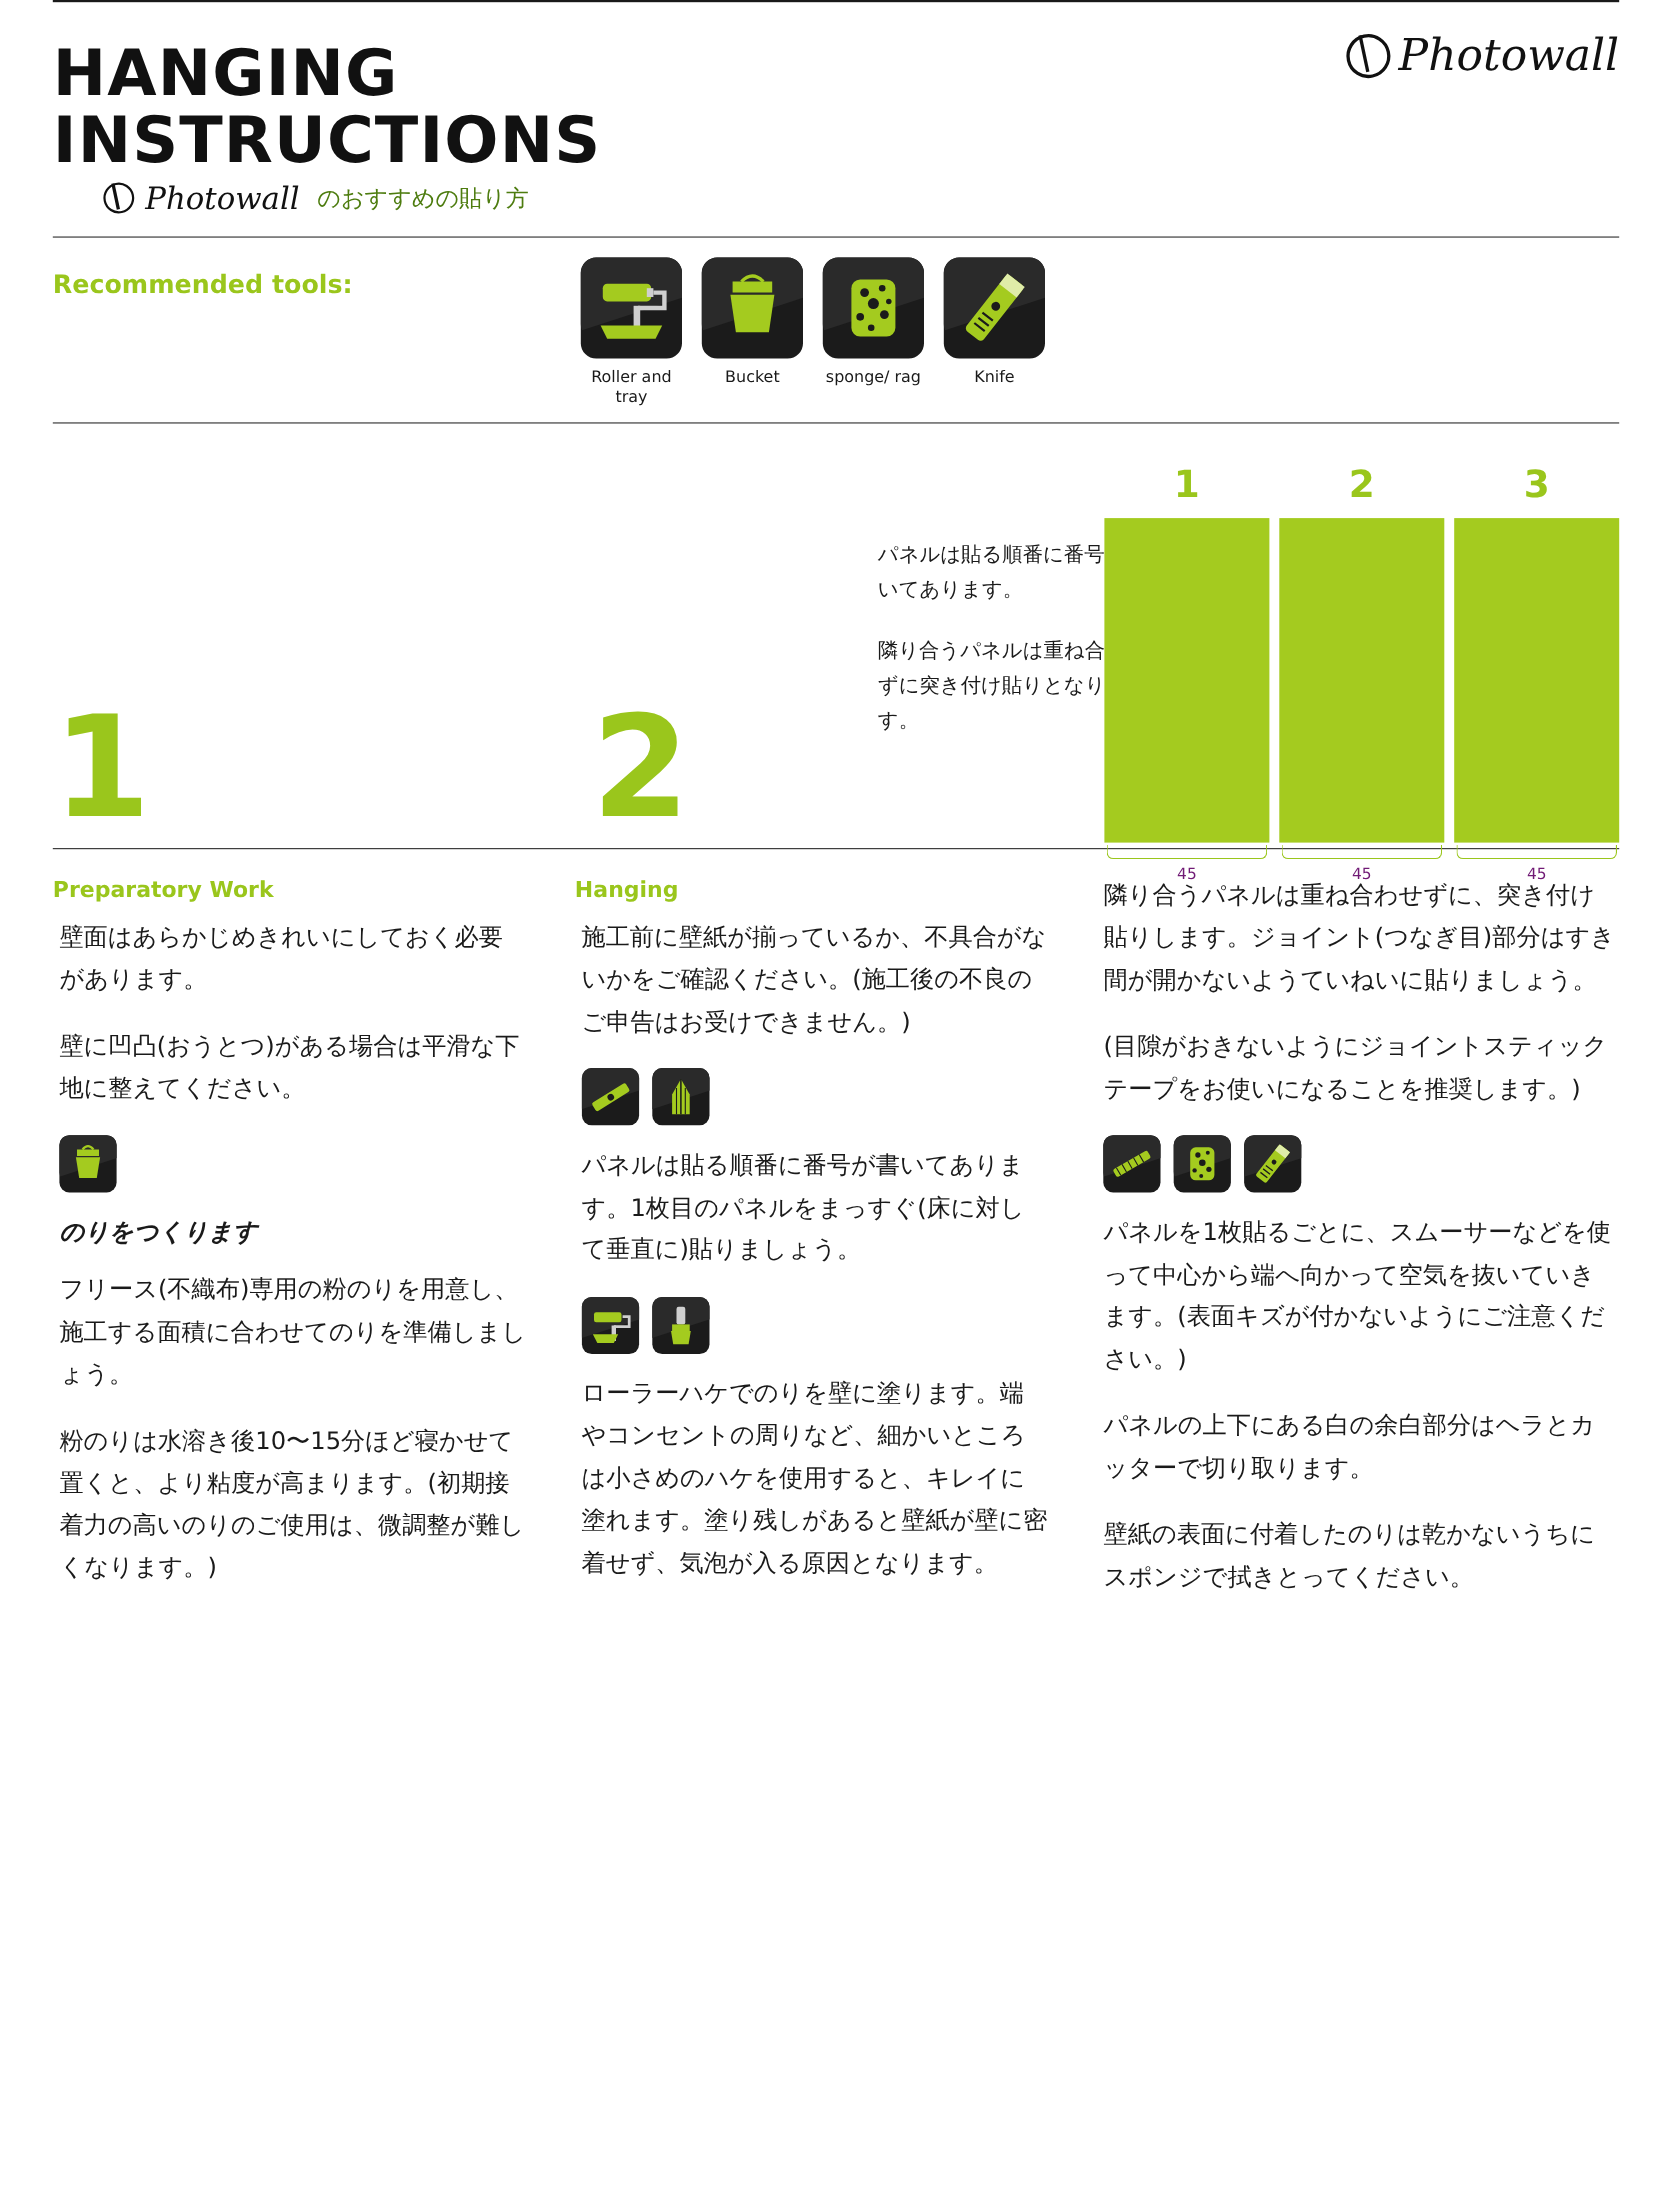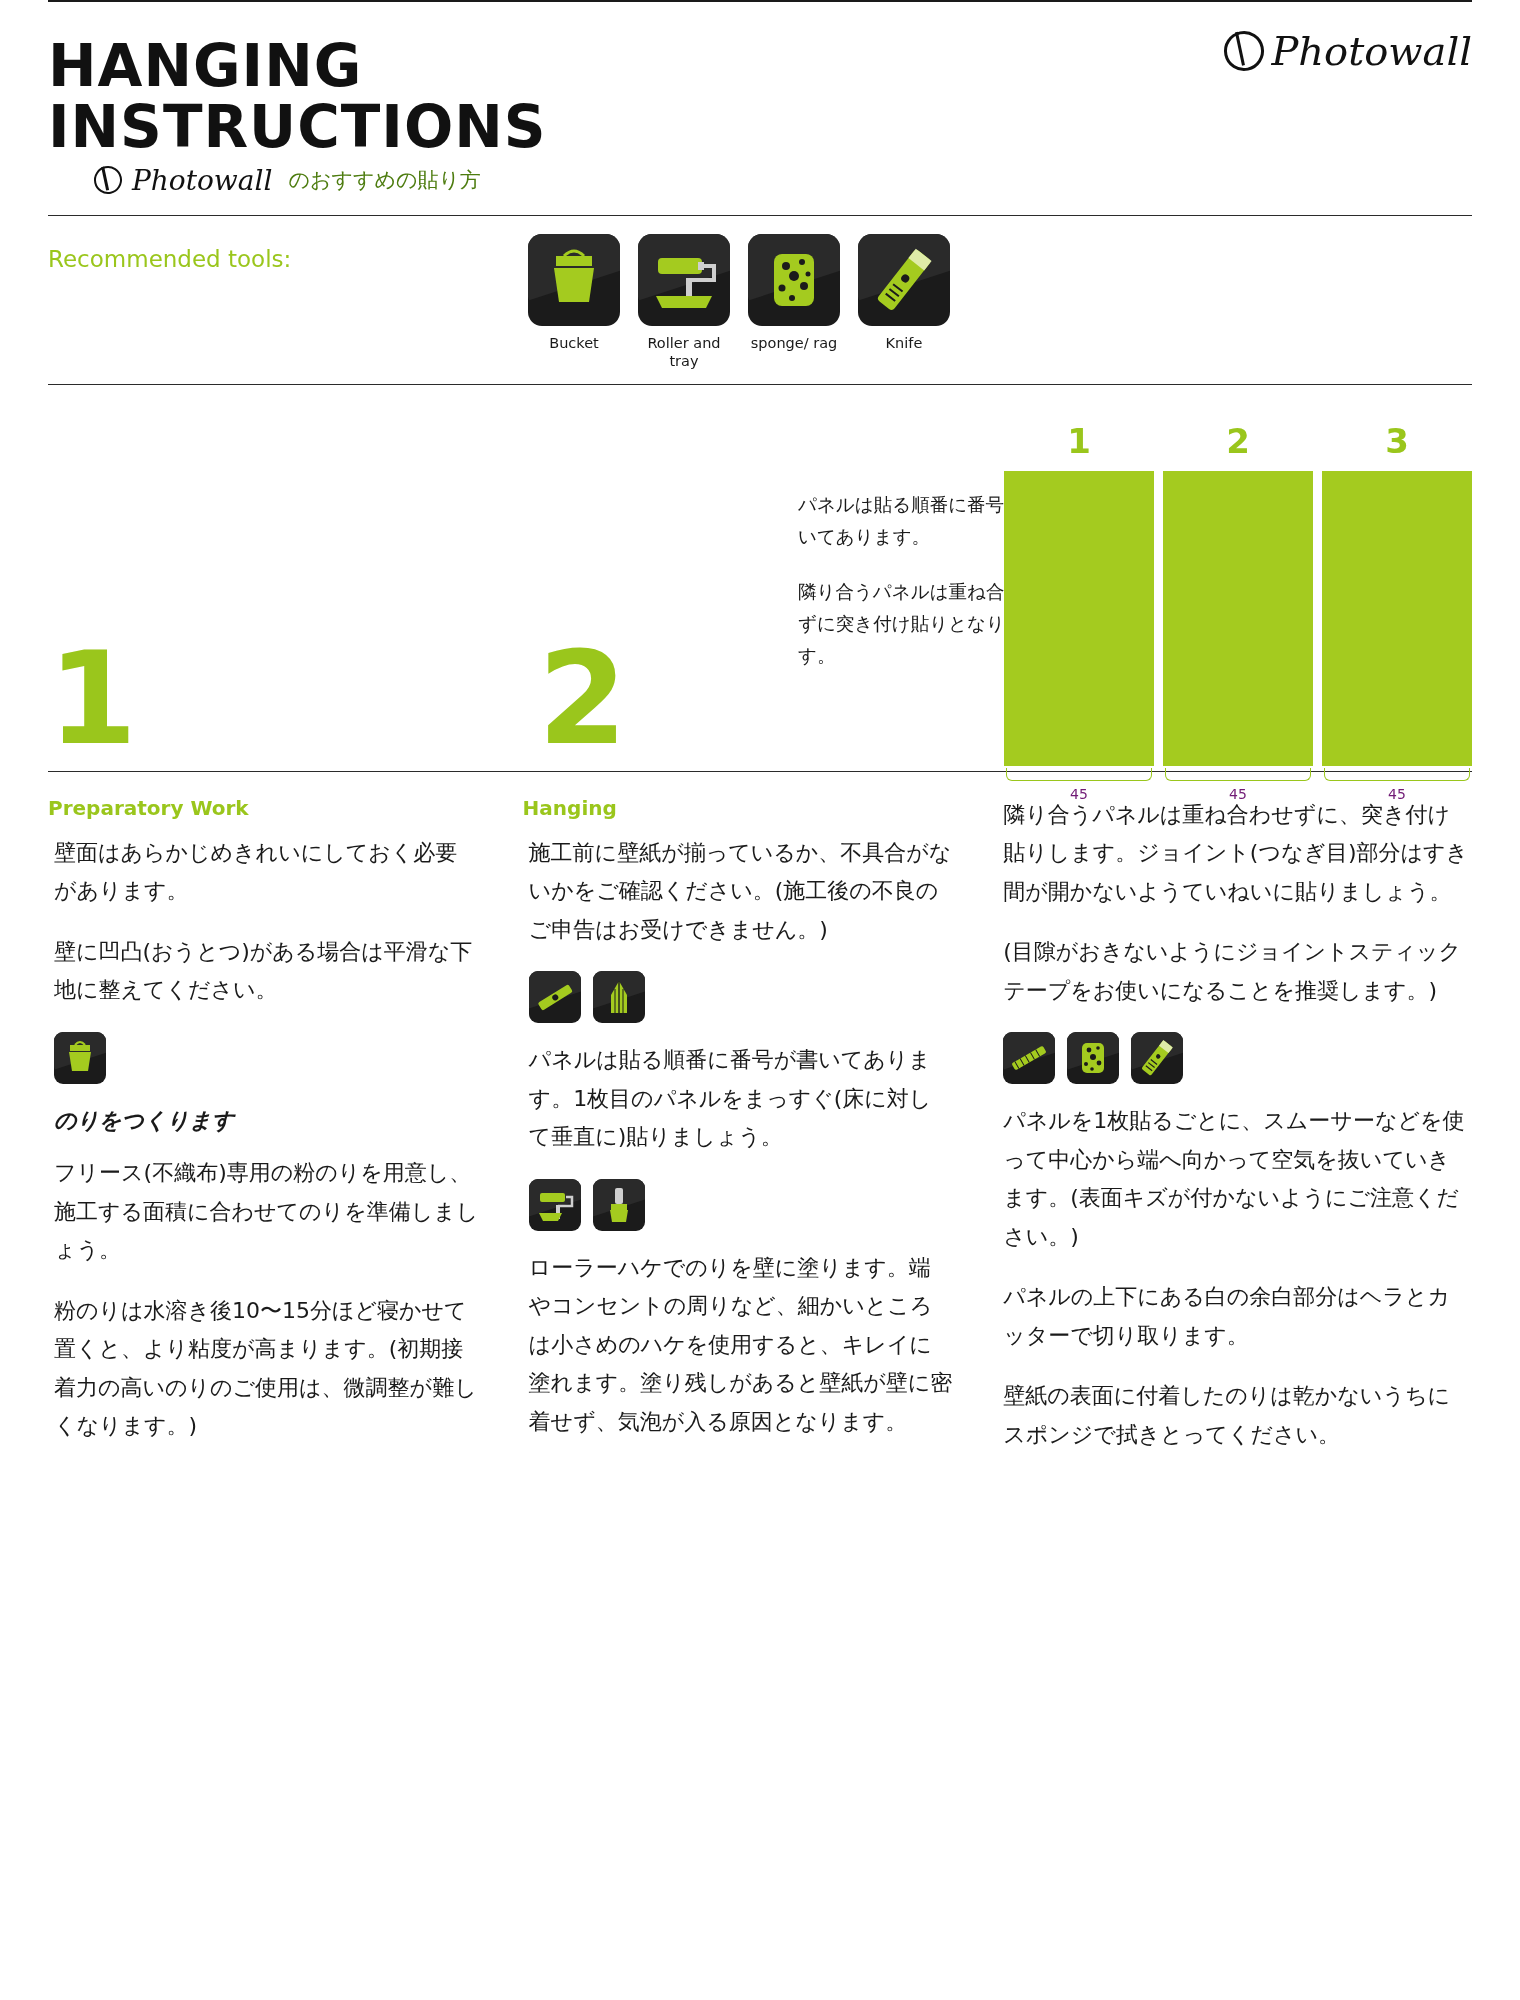--- a/index.html
+++ b/index.html
@@ -103,21 +103,21 @@
     margin-top: 18px;
   }
   .tools-inner {
     display: flex;
     align-items: flex-start;
     padding-top: 18px;
     min-height: 150px;
   }
   .tools-label {
     color: #9ac61c;
-    font-weight: normal;
+    font-weight: bold;
     font-size: 23px;
     width: 480px;
     padding-top: 12px;
   }
   .tool-list {
     display: flex;
     gap: 18px;
   }
   .tool {
     width: 92px;
@@ -304,43 +304,43 @@
       <span class="sub-brand-name">Photowall</span>
       <span class="sub-brand-jp">のおすすめの貼り方</span>
     </div>
   </div>
 
   <div class="tools-section">
     <div class="rule thin"></div>
     <div class="tools-inner">
       <div class="tools-label">Recommended tools:</div>
       <div class="tool-list">
-
-        <div class="tool">
-          <div class="tool-icon">
-            <svg width="92" height="92" viewBox="0 0 92 92">
-              <path d="M28 22 h36 v10 h-36 z" fill="#a4cb1f"></path>
-              <path d="M26 34 h40 l-5 34 h-30 z" fill="#a4cb1f"></path>
-              <path d="M36 22 q10 -10 20 0" stroke="#a4cb1f" stroke-width="3" fill="none"></path>
-            </svg>
-          </div>
-          <div class="tool-caption">Bucket</div>
-        </div>
 
         <div class="tool">
           <div class="tool-icon">
             <svg width="92" height="92" viewBox="0 0 92 92">
               <rect x="20" y="24" width="44" height="16" rx="4" fill="#a4cb1f"></rect>
               <rect x="60" y="28" width="6" height="8" fill="#cfcfcf"></rect>
               <path d="M66 32 L76 32 L76 46 L52 46" stroke="#cfcfcf" stroke-width="4" fill="none"></path>
               <rect x="48" y="44" width="6" height="26" fill="#cfcfcf"></rect>
               <path d="M18 62 L74 62 L68 74 L24 74 Z" fill="#a4cb1f"></path>
             </svg>
           </div>
           <div class="tool-caption">Roller and tray</div>
+        </div>
+
+        <div class="tool">
+          <div class="tool-icon">
+            <svg width="92" height="92" viewBox="0 0 92 92">
+              <path d="M28 22 h36 v10 h-36 z" fill="#a4cb1f"></path>
+              <path d="M26 34 h40 l-5 34 h-30 z" fill="#a4cb1f"></path>
+              <path d="M36 22 q10 -10 20 0" stroke="#a4cb1f" stroke-width="3" fill="none"></path>
+            </svg>
+          </div>
+          <div class="tool-caption">Bucket</div>
         </div>
 
         <div class="tool">
           <div class="tool-icon">
             <svg width="92" height="92" viewBox="0 0 92 92">
               <rect x="26" y="20" width="40" height="52" rx="8" fill="#a4cb1f"></rect>
               <circle cx="38" cy="32" r="4" fill="#1b1b1b"></circle>
               <circle cx="54" cy="28" r="3" fill="#1b1b1b"></circle>
               <circle cx="46" cy="42" r="5" fill="#1b1b1b"></circle>
               <circle cx="34" cy="54" r="3.5" fill="#1b1b1b"></circle>

